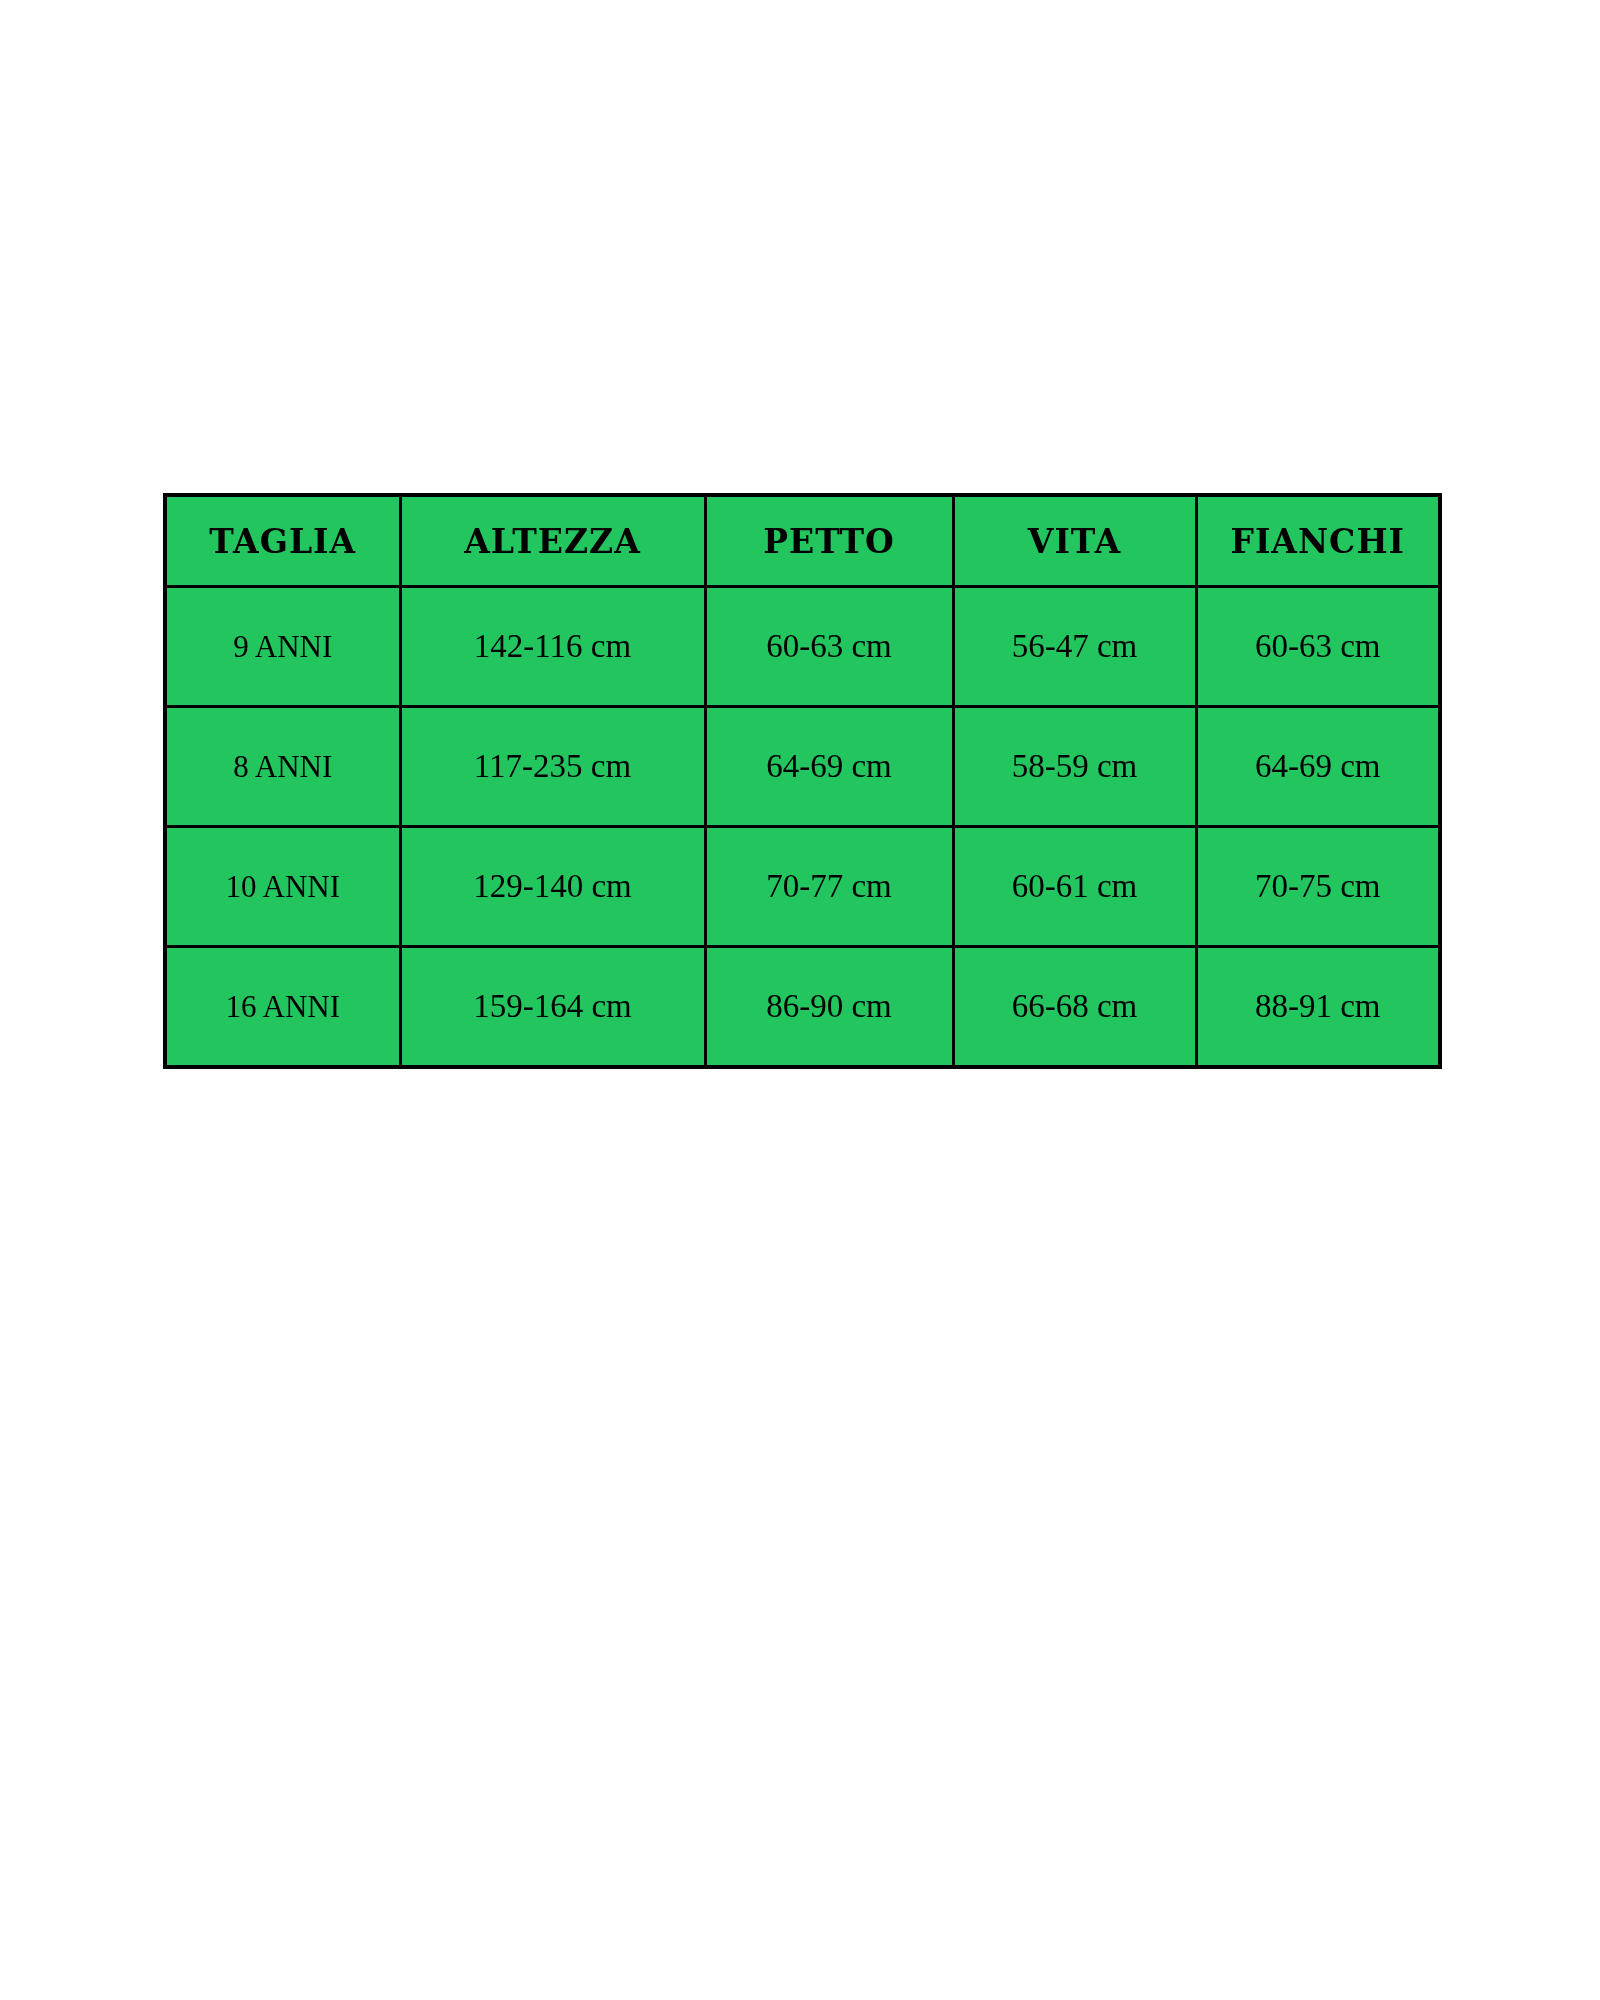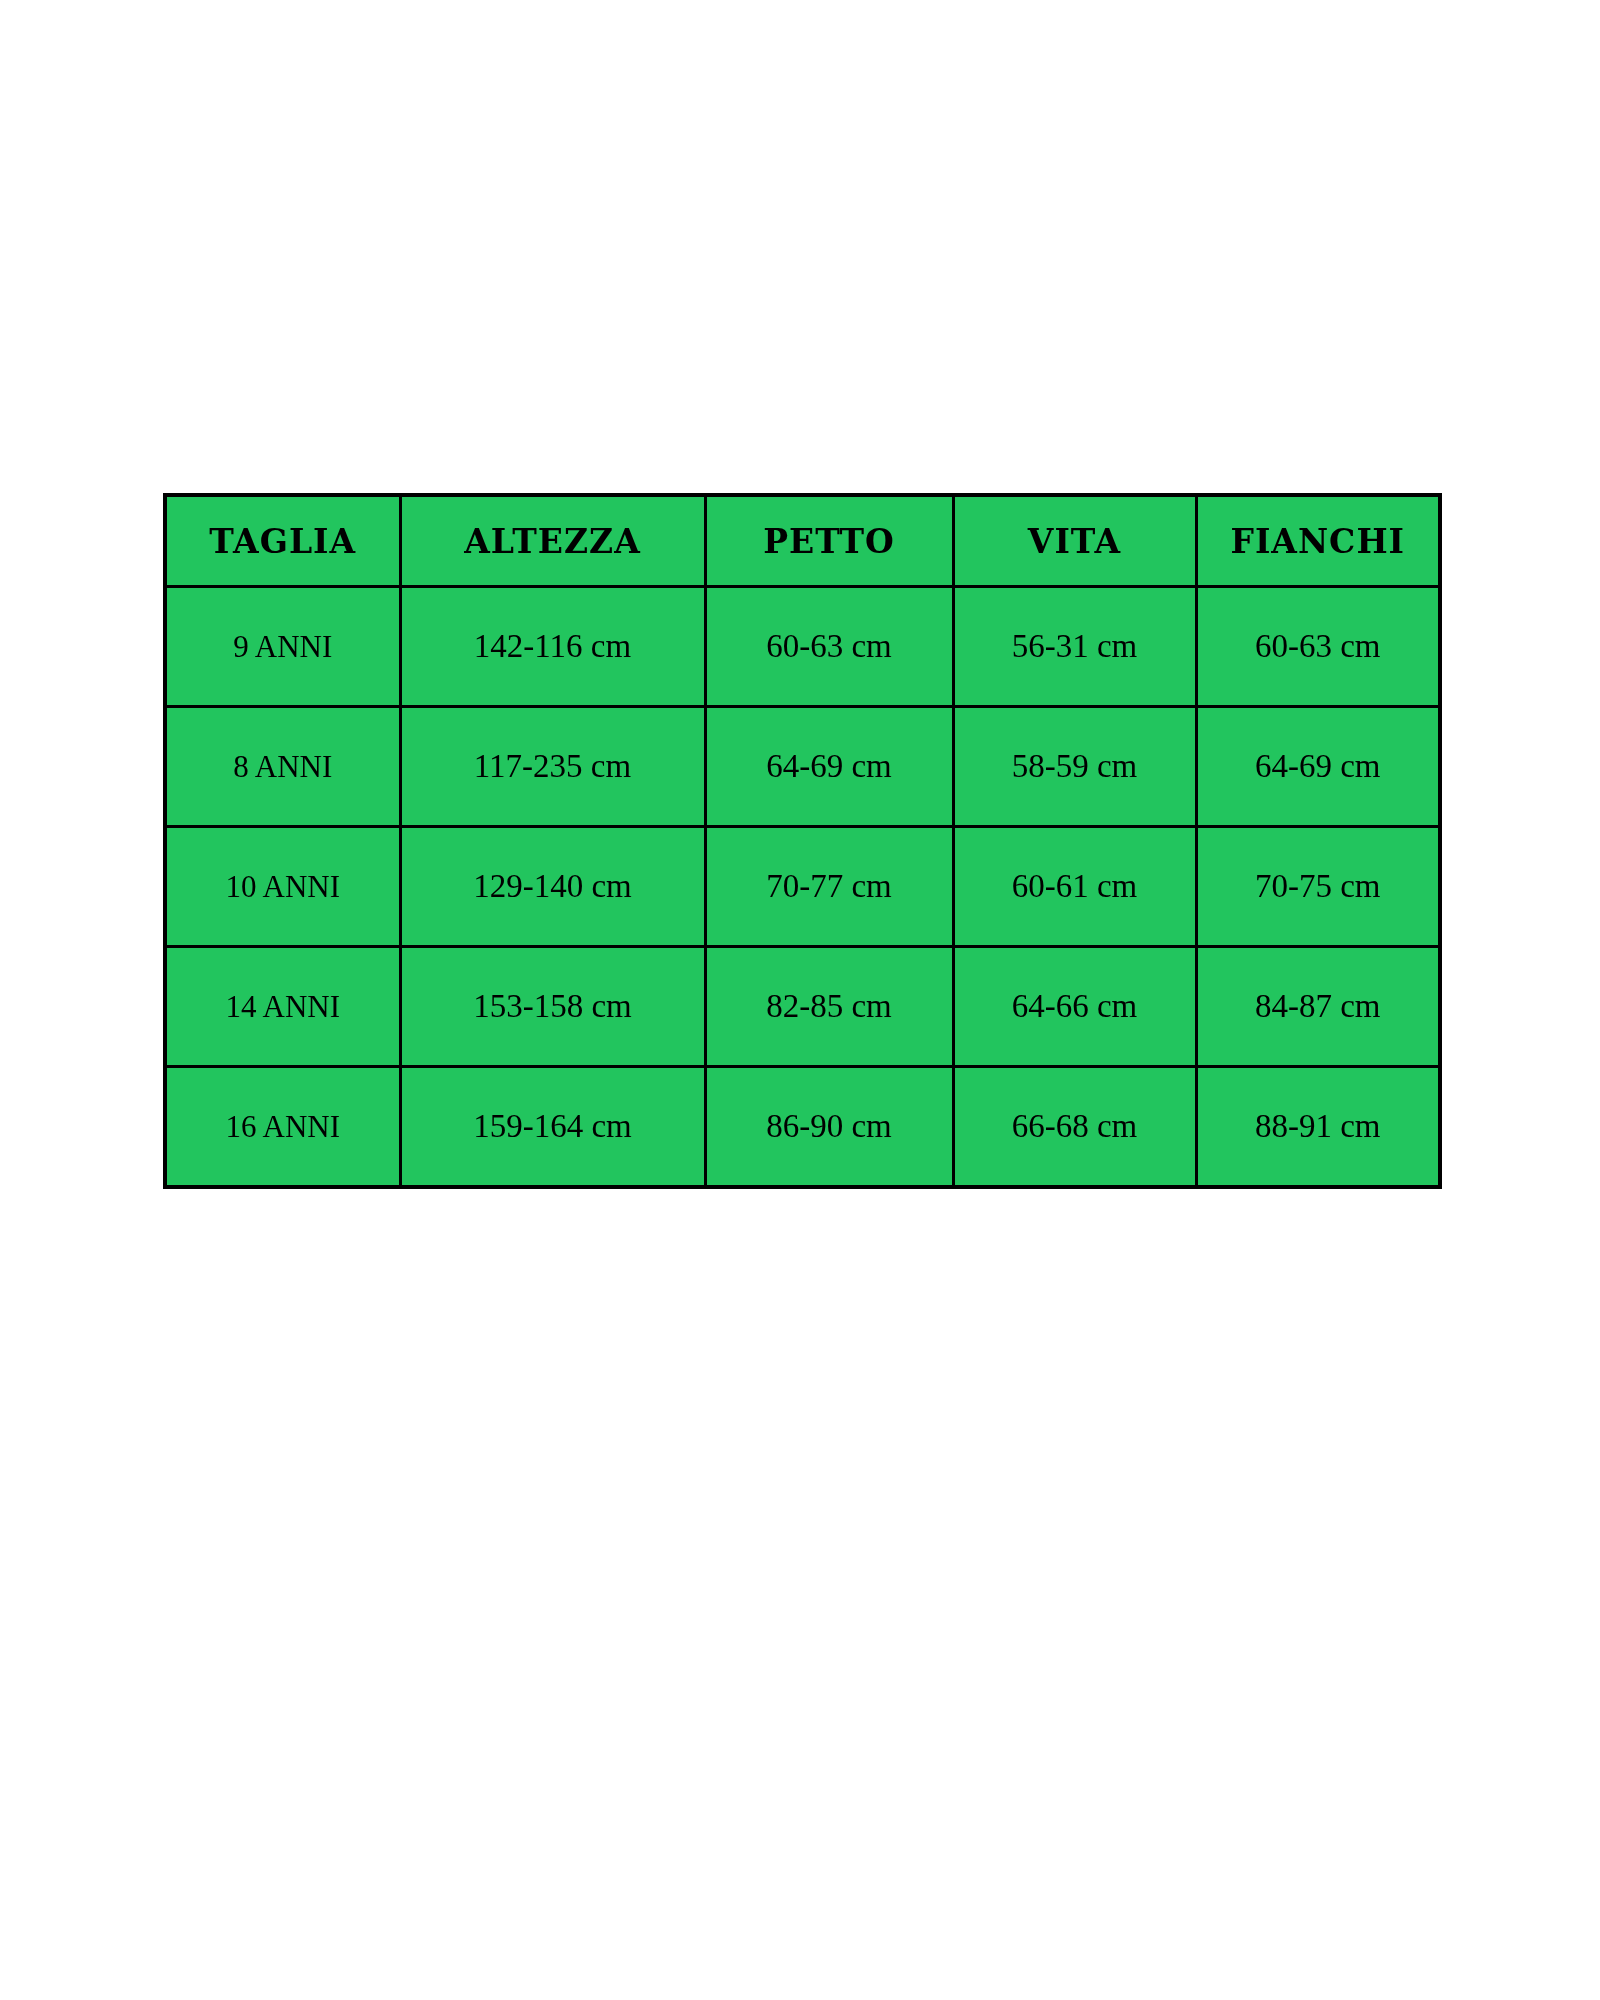--- a/index.html
+++ b/index.html
@@ -79,45 +79,38 @@
         <th>PETTO</th>
         <th>VITA</th>
         <th>FIANCHI</th>
       </tr>
     </thead>
     <tbody>
       <tr>
         <td class="col-taglia">9 ANNI</td>
         <td>142-116 cm</td>
         <td>60-63 cm</td>
-        <td>56-31 cm</td>
+        <td>56-47 cm</td>
         <td>60-63 cm</td>
       </tr>
       <tr>
         <td class="col-taglia">8 ANNI</td>
         <td>117-235 cm</td>
         <td>64-69 cm</td>
         <td>58-59 cm</td>
         <td>64-69 cm</td>
       </tr>
       <tr>
         <td class="col-taglia">10 ANNI</td>
         <td>129-140 cm</td>
         <td>70-77 cm</td>
         <td>60-61 cm</td>
         <td>70-75 cm</td>
       </tr>
       <tr>
-        <td class="col-taglia">14 ANNI</td>
-        <td>153-158 cm</td>
-        <td>82-85 cm</td>
-        <td>64-66 cm</td>
-        <td>84-87 cm</td>
-      </tr>
-      <tr>
         <td class="col-taglia">16 ANNI</td>
         <td>159-164 cm</td>
         <td>86-90 cm</td>
         <td>66-68 cm</td>
         <td>88-91 cm</td>
       </tr>
     </tbody>
   </table>
 </div>
 

